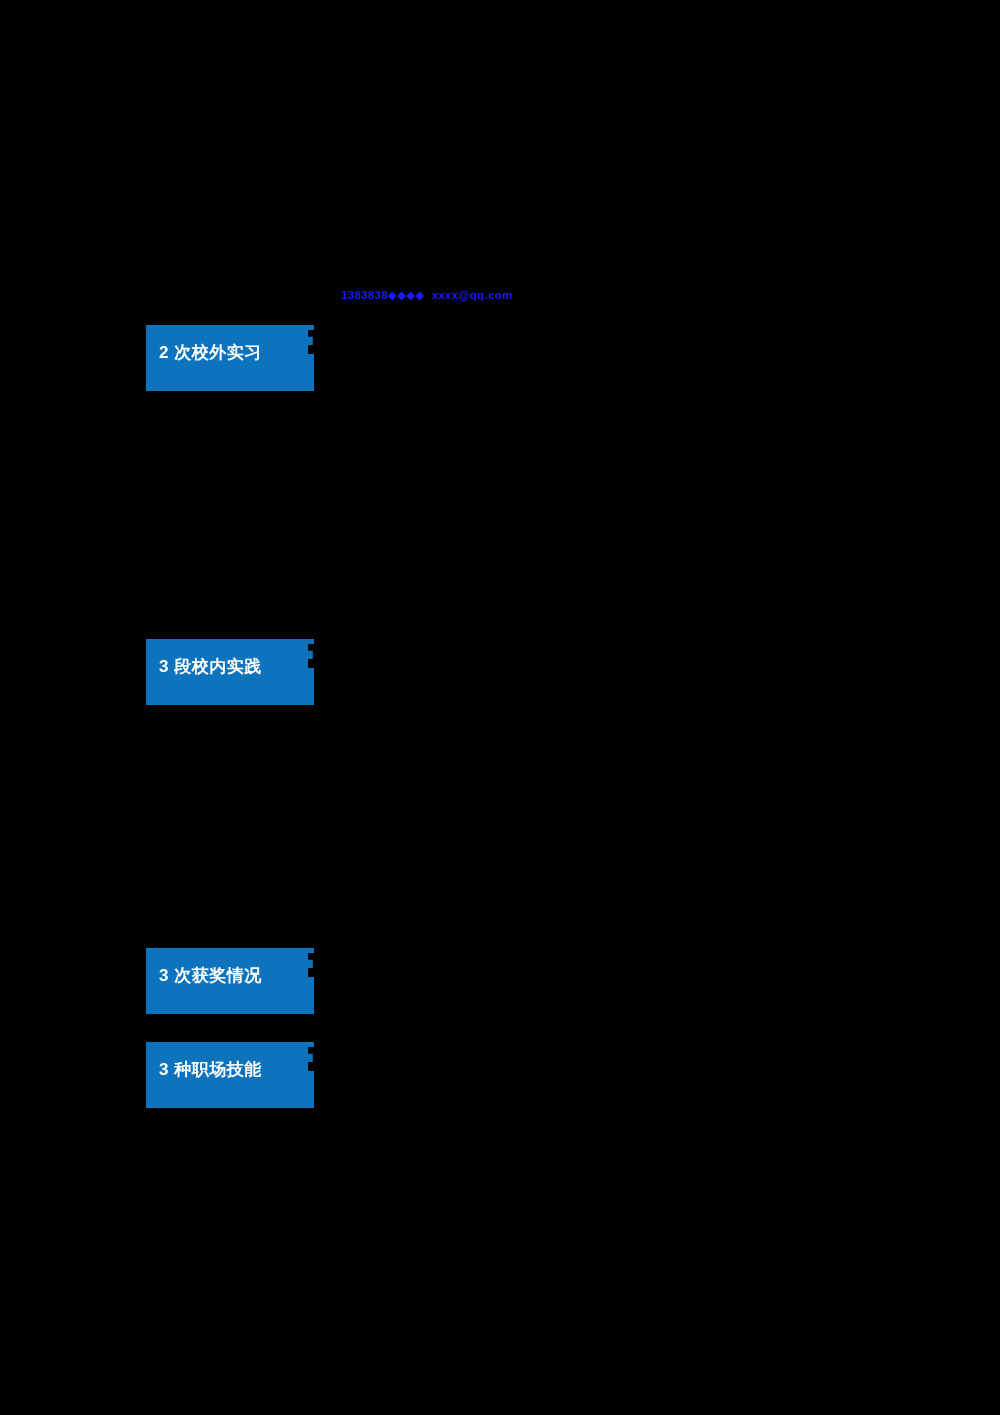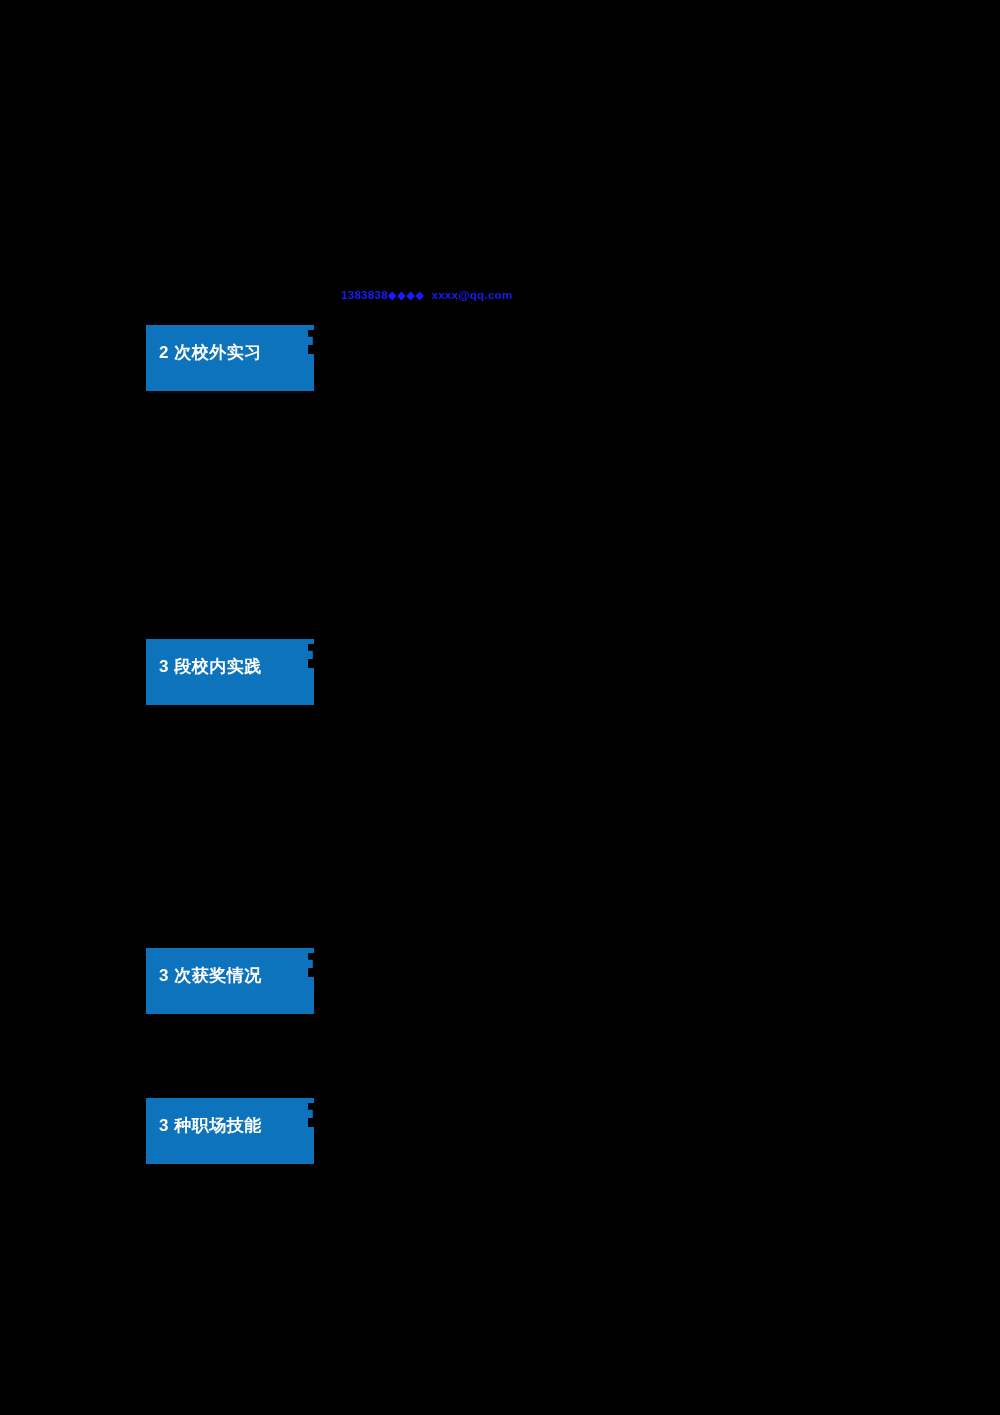--- a/index.html
+++ b/index.html
@@ -75,21 +75,21 @@
     top: 16px;
     font-size: 17px;
     font-weight: bold;
     color: #ffffff;
     letter-spacing: 0.5px;
     white-space: nowrap;
   }
   .b1 { top: 325px; }
   .b2 { top: 639px; }
   .b3 { top: 940px; margin-top: 8px; }
-  .b4 { top: 1098px; }
+  .b4 { top: 1042px; }
   .b5 { top: 1230px; }
 </style>
 </head>
 <body>
 
 <div id="canvas">
 
   <div class="contact-line">
     <span class="contact-phone">1383838◆◆◆◆</span>
     <a class="contact-email">xxxx@qq.com</a>

